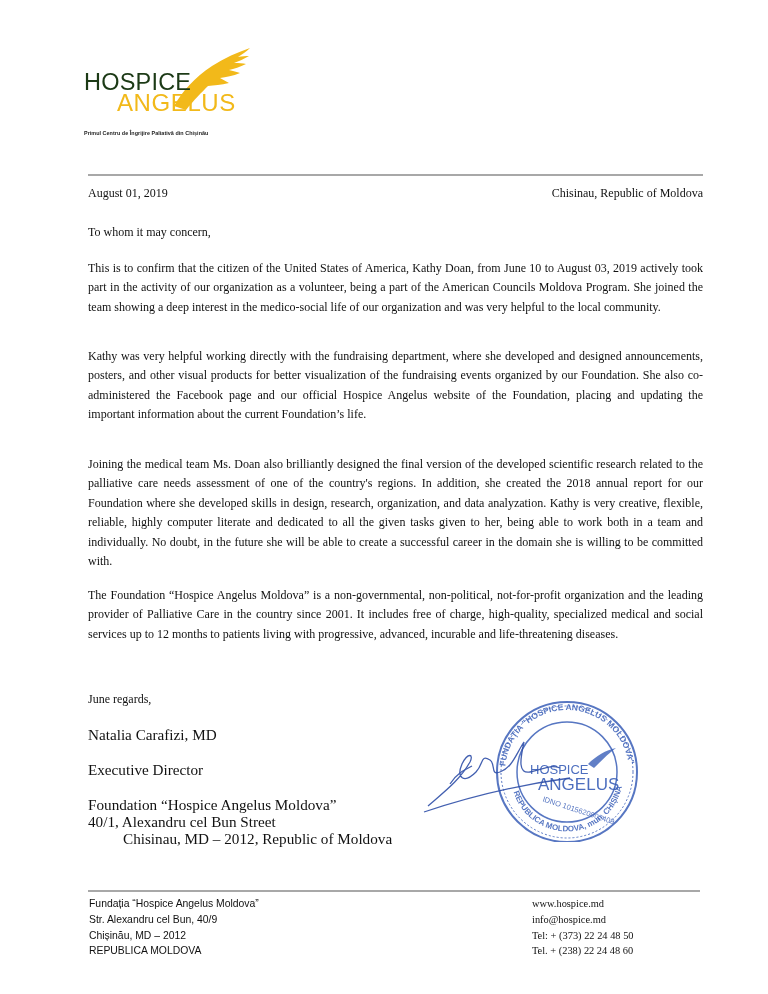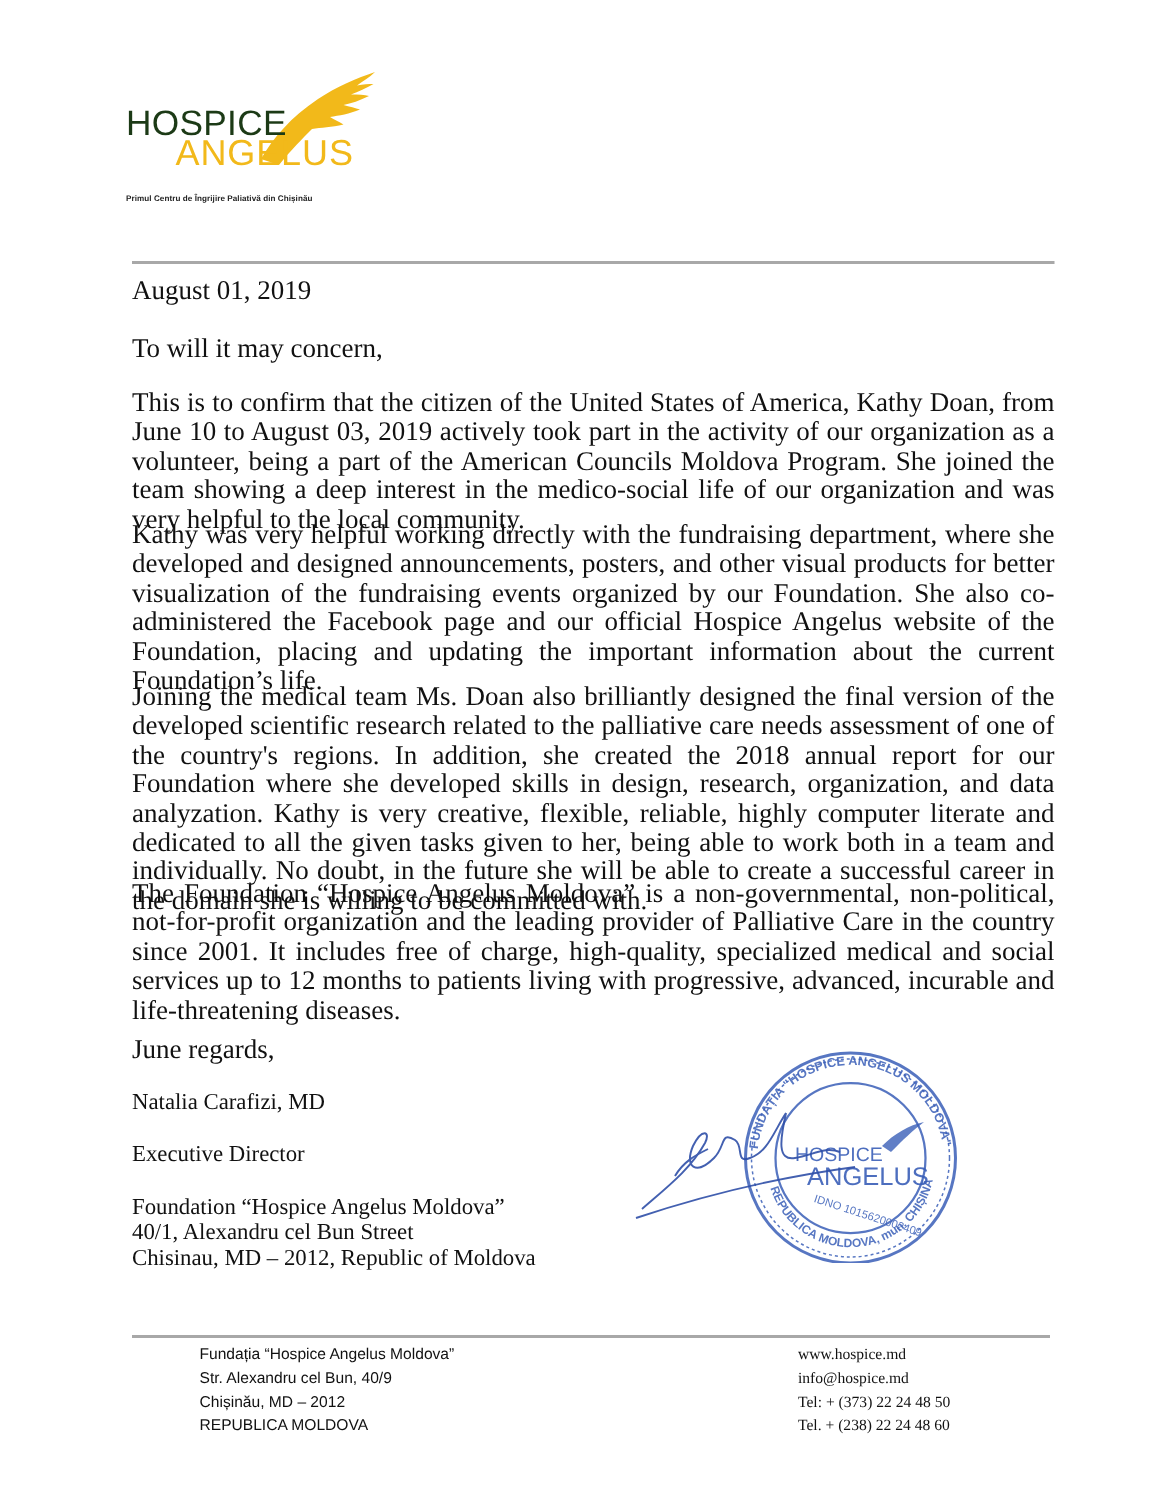--- a/index.html
+++ b/index.html
@@ -9,64 +9,65 @@
     .logo { position: absolute; left: 84px; top: 48px; width: 180px; height: 90px; }
     .logo-wing { position: absolute; left: 88px; top: 0px; width: 80px; height: 62px; }
     .logo-hospice { position: absolute; left: 0px; top: 22px; font-family: "Liberation Sans", sans-serif; font-size: 23.5px; font-weight: normal; color: #1c3a16; letter-spacing: 0.2px; line-height: 24px; }
     .logo-angelus { position: absolute; left: 33px; top: 43px; font-family: "Liberation Sans", sans-serif; font-size: 24px; color: #f2b91a; letter-spacing: 0.6px; line-height: 24px; }
     .logo-tagline { position: absolute; left: 0px; top: 82px; font-family: "Liberation Sans", sans-serif; font-size: 5.4px; font-weight: bold; color: #222222; white-space: nowrap; letter-spacing: 0.05px; }
 
     .rule { position: absolute; height: 2px; background: #a8a8a8; }
     .rule-top { left: 88px; top: 174px; width: 615px; }
     .rule-bottom { left: 88px; top: 890px; width: 612px; }
 
-    .text { position: absolute; left: 88px; width: 615px; font-size: 18px; line-height: 19.4px; gap: 10px; }
+    .text { position: absolute; left: 88px; width: 615px; font-size: 12px; line-height: 19.4px; gap: 10px; }
     .justify { text-align: justify; text-align-last: left; }
     .date-line { top: 184px; display: flex; justify-content: space-between; }
 
     .sig-block { position: absolute; left: 88px; font-size: 15.2px; line-height: 17.6px; }
 
     .stamp { position: absolute; left: 420px; top: 694px; width: 230px; height: 148px; }
 
     .footer { position: absolute; top: 896px; font-family: "Liberation Sans", sans-serif; font-size: 10.4px; line-height: 15.8px; color: #111; }
-    .footer-left { left: 89px; margin-left: 44px; }
+    .footer-left { left: 89px; }
     .footer-right { left: 532px; font-family: Liberation Serif, serif; }
   </style>
 </head>
 <body>
 
 <div class="logo">
   <svg class="logo-wing" viewBox="0 0 80 62">
     <path d="M2 58 C 10 44, 22 30, 40 18 C 52 10, 66 4, 78 0 C 74 4, 70 6, 66 9 C 70 8, 74 8, 77 8 C 72 11, 67 13, 62 15 C 67 15, 71 15, 74 16 C 68 19, 62 21, 57 22 C 61 23, 65 24, 68 25 C 61 28, 54 29, 48 30 C 51 32, 54 33, 57 35 C 49 37, 42 37, 36 38 C 30 44, 22 52, 14 62 Z" fill="#f2b91a"></path>
   </svg>
   <div class="logo-hospice">HOSPICE</div>
   <div class="logo-angelus">ANGELUS</div>
   <div class="logo-tagline">Primul Centru de Îngrijire Paliativă din Chișinău</div>
 </div>
 
 <div class="rule rule-top"></div>
 
 <div class="text date-line">
   <span>August 01, 2019</span>
+  <span>Chisinau, Republic of Moldova</span>
 </div>
 
-<div class="text" style="top:223px;">To will it may concern,</div>
+<div class="text" style="top:223px;">To whom it may concern,</div>
 
 <p class="text justify" style="top:259px;">This is to confirm that the citizen of the United States of America, Kathy Doan, from June 10 to August 03, 2019 actively took part in the activity of our organization as a volunteer, being a part of the American Councils Moldova Program. She joined the team showing a deep interest in the medico-social life of our organization and was very helpful to the local community.</p>
 <p class="text justify" style="top:347px;">Kathy was very helpful working directly with the fundraising department, where she developed and designed announcements, posters, and other visual products for better visualization of the fundraising events organized by our Foundation. She also co-administered the Facebook page and our official Hospice Angelus website of the Foundation, placing and updating the important information about the current Foundation’s life.</p>
 <p class="text justify" style="top:455px;">Joining the medical team Ms. Doan also brilliantly designed the final version of the developed scientific research related to the palliative care needs assessment of one of the country's regions. In addition, she created the 2018 annual report for our Foundation where she developed skills in design, research, organization, and data analyzation. Kathy is very creative, flexible, reliable, highly computer literate and dedicated to all the given tasks given to her, being able to work both in a team and individually. No doubt, in the future she will be able to create a successful career in the domain she is willing to be committed with.</p>
 <p class="text justify" style="top:586px;">The Foundation “Hospice Angelus Moldova” is a non-governmental, non-political, not-for-profit organization and the leading provider of Palliative Care in the country since 2001. It includes free of charge, high-quality, specialized medical and social services up to 12 months to patients living with progressive, advanced, incurable and life-threatening diseases.</p>
 
 <div class="text" style="top:690px;">June regards,</div>
 
 <div class="sig-block" style="top:726px;">Natalia Carafizi, MD</div>
 <div class="sig-block" style="top:761px;">Executive Director</div>
 <div class="sig-block" style="top:796px;">Foundation “Hospice Angelus Moldova”</div>
 <div class="sig-block" style="top:813px;">40/1, Alexandru cel Bun Street</div>
-<div class="sig-block" style="top:830px;">Chisinau, MD – 2012, Republic of Moldova</div>
+<div class="sig-block" style="top:830px;margin-left:35px;">Chisinau, MD – 2012, Republic of Moldova</div>
 
 <svg class="stamp" viewBox="0 0 230 148">
   <defs>
     <path id="ringTop" d="M 85 78 A 62 62 0 1 1 209 78"></path>
     <path id="ringBottom" d="M 92 92 A 56 56 0 0 0 202 92"></path>
   </defs>
   <g fill="none" stroke="#3a5fb8" opacity="0.85">
     <circle cx="147" cy="78" r="70" stroke-width="2"></circle>
     <circle cx="147" cy="78" r="66" stroke-width="1" stroke-dasharray="2 2"></circle>
     <circle cx="147" cy="78" r="50" stroke-width="1.5"></circle>

